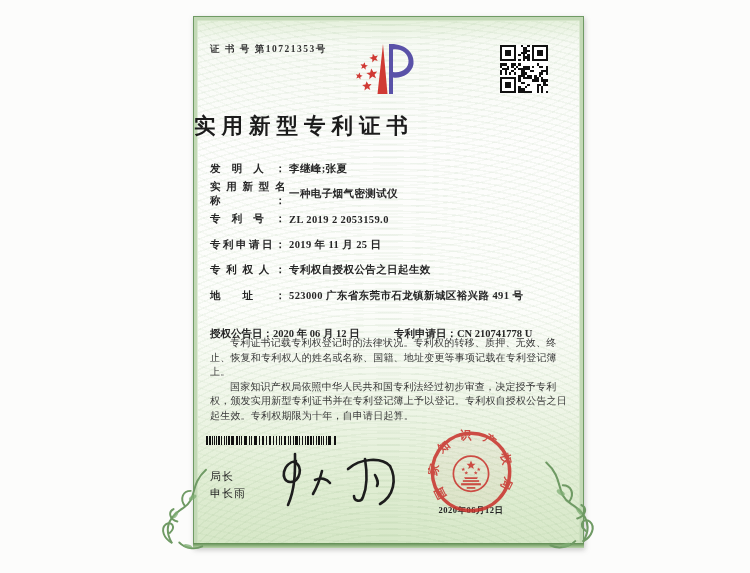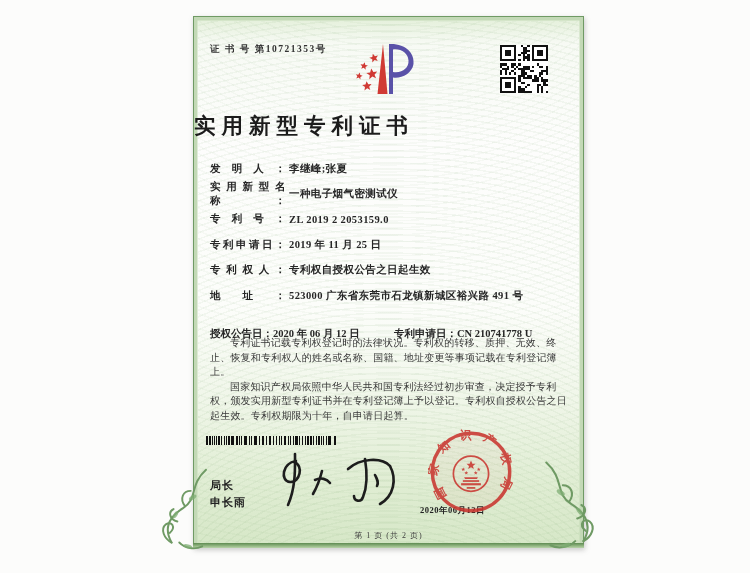--- a/index.html
+++ b/index.html
@@ -48,26 +48,26 @@
   .grant .pair{position:absolute;top:0;white-space:nowrap;}
   .grant .p1{left:0;}
   .grant .p2{left:184px;}
 
   .paras{position:absolute;left:16px;right:15px;top:319px;}
   .paras p{margin:0;text-indent:2em;font-size:10px;line-height:14.6px;
     color:#383838;letter-spacing:.2px;font-weight:500;}
 
   .barcode{position:absolute;left:12px;top:419px;width:132px;height:9px;}
 
-  .signer{position:absolute;left:16px;top:451px;font-size:11px;font-weight:700;
-    color:#222;line-height:17px;letter-spacing:1px;margin-top:9px;}
+  .signer{position:absolute;left:16px;top:451px;font-size:11px;font-weight:400;
+    color:#222;line-height:17px;letter-spacing:1px;}
   .signature{position:absolute;left:72px;top:432px;width:140px;height:62px;}
 
   .seal-box{position:absolute;left:234px;top:412px;width:86px;height:86px;}
-  .seal-box .seal-date{position:absolute;left:-8px;right:-8px;top:76px;text-align:left;
+  .seal-box .seal-date{position:absolute;left:-8px;right:-8px;top:76px;text-align:center;
     font-size:8.5px;color:#222;font-weight:600;letter-spacing:.5px;}
   .seal-box svg{position:absolute;inset:0;opacity:.87;}
 
   .page-footer{position:absolute;left:0;right:0;top:513px;text-align:center;
     font-size:8px;color:#3d3d3d;letter-spacing:1px;}
 
   
   .flourish{position:absolute;pointer-events:none;}
   .fl-l{left:156px;top:466px;width:58px;height:88px;}
   .fl-r{right:150px;top:458px;width:62px;height:96px;transform:scaleX(-1);}
@@ -350,21 +350,20 @@
           <path d="M0,-5 L1.5,-1.6 L5,-1.6 L2.2,0.9 L3.1,4.4 L0,2.3 L-3.1,4.4 L-2.2,0.9 L-5,-1.6 L-1.5,-1.6 Z" transform="translate(55.5,51) scale(0.45)"></path>
           <path d="M0,-5 L1.5,-1.6 L5,-1.6 L2.2,0.9 L3.1,4.4 L0,2.3 L-3.1,4.4 L-2.2,0.9 L-5,-1.6 L-1.5,-1.6 Z" transform="translate(59,47) scale(0.45)"></path>
           <path d="M42 56 L58 56 L57 58 L43 58 Z"></path>
           <path d="M40.5 59.5 L59.5 59.5 L59.5 61.5 L40.5 61.5 Z"></path>
           <path d="M38.5 63 L61.5 63 L61.5 65.5 L38.5 65.5 Z"></path>
           <path d="M45 67.5 L55 67.5 L55 69.5 L45 69.5 Z"></path>
         </g>
       </svg>
     </div>
 
-    <div class="page-footer">第 1 页 (共 2 页)</div>
 
     <div class="bottom-band"></div>
   </div>
 
   <svg class="flourish fl-l" viewBox="0 0 60 92" aria-hidden="true">
     <g fill="none" stroke="#6f9a64" stroke-width="2" stroke-linecap="round">
       <path d="M52 4 C34 20 44 34 28 44 C12 54 8 66 16 80"></path>
       <path d="M16 80 C8 76 4 66 10 61 C16 57 21 64 14 70"></path>
       <path d="M30 42 C24 34 28 26 36 26"></path>
       <path d="M22 58 C14 56 12 48 18 45"></path>

